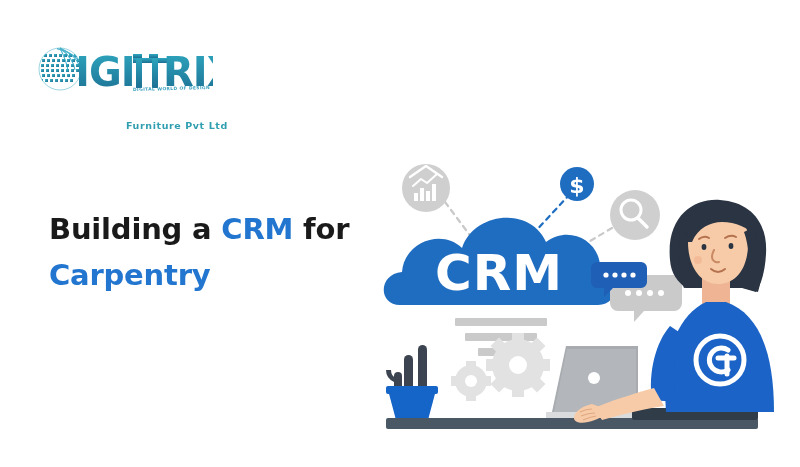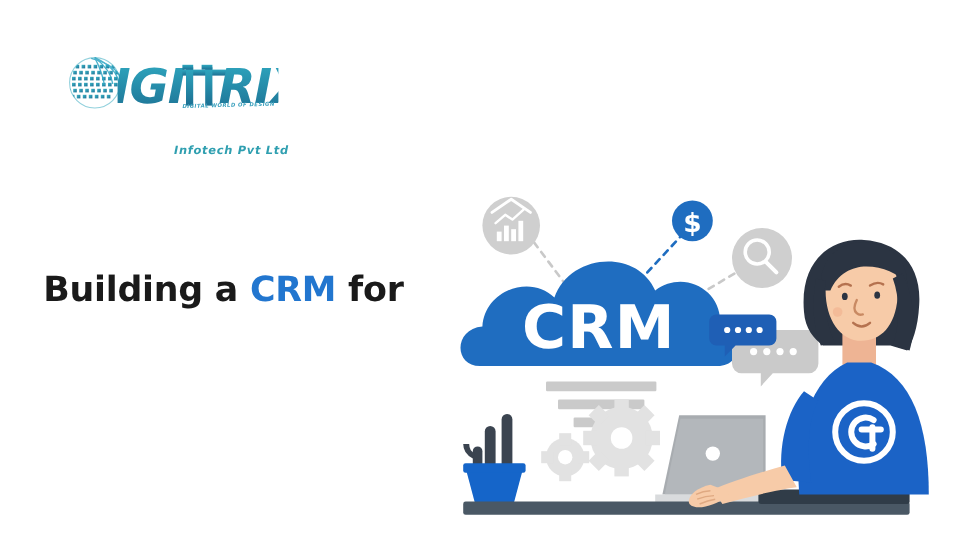--- a/index.html
+++ b/index.html
@@ -14,25 +14,24 @@
     position: relative;
     width: 800px;
     height: 467px;
     background: #ffffff;
     overflow: hidden;
   }
 
   
   #logo {
     position: absolute;
-    left: 52px;
+    left: 33px;
     top: 38px;
     width: 180px;
     height: 62px;
-    font-style: italic;
   }
   #logo-globe {
     position: absolute;
     left: 0;
     top: 4px;
     width: 56px;
     height: 54px;
   }
   #logo-wordmark {
     position: absolute;
@@ -61,24 +60,23 @@
     font-weight: bold;
     letter-spacing: 0.4px;
     color: #3aa0bd;
     white-space: nowrap;
     transform: rotate(-1.5deg);
   }
 
   
   #headline {
     position: absolute;
-    left: 36px;
+    left: 49px;
     top: 206px;
     width: 330px;
-    margin-top: 12px;
   }
   .hl-line {
     font-family: "DejaVu Sans", sans-serif;
     font-size: 29px;
     font-weight: bold;
     line-height: 46px;
     letter-spacing: -0.2px;
     color: #1a1a1a;
     white-space: nowrap;
   }
@@ -200,26 +198,29 @@
           <rect x="57" y="12" width="6" height="32"></rect>
           <rect x="73" y="12" width="6" height="32"></rect>
           <rect x="54" y="10" width="9" height="4"></rect>
           <rect x="70" y="10" width="9" height="4"></rect>
         </g>
         <text x="84" y="42" font-family="DejaVu Sans, sans-serif" font-size="40" font-weight="bold" fill="url(#wq)" letter-spacing="-1">RIX</text>
       </svg>
     </div>
 
     <span id="logo-arctext">DIGITAL WORLD OF DESIGN</span>
-    <span id="logo-tagline">Infotech Pvt Ltd</span>
+    <span id="logo-tagline">Furniture Pvt Ltd</span>
   </div>
 
   <div id="headline">
     <div class="hl-line">
       <span>Building a </span><span class="hl-accent">CRM</span><span> for</span>
+    </div>
+    <div class="hl-line">
+      <span class="hl-accent">Carpentry</span>
     </div>
   </div>
 
   <div id="illustration">
     <svg width="420" height="290" viewBox="0 0 420 290" xmlns="http://www.w3.org/2000/svg">
 
       <g stroke-linecap="round" fill="none">
         <path d="M75 52 L108 96" stroke="#c9c9c9" stroke-width="2.2" stroke-dasharray="5 5"></path>
         <path d="M200 44 L150 98" stroke="#1f6dc0" stroke-width="2.2" stroke-dasharray="5 5"></path>
         <path d="M242 78 L205 100" stroke="#c9c9c9" stroke-width="2.2" stroke-dasharray="5 5"></path>

